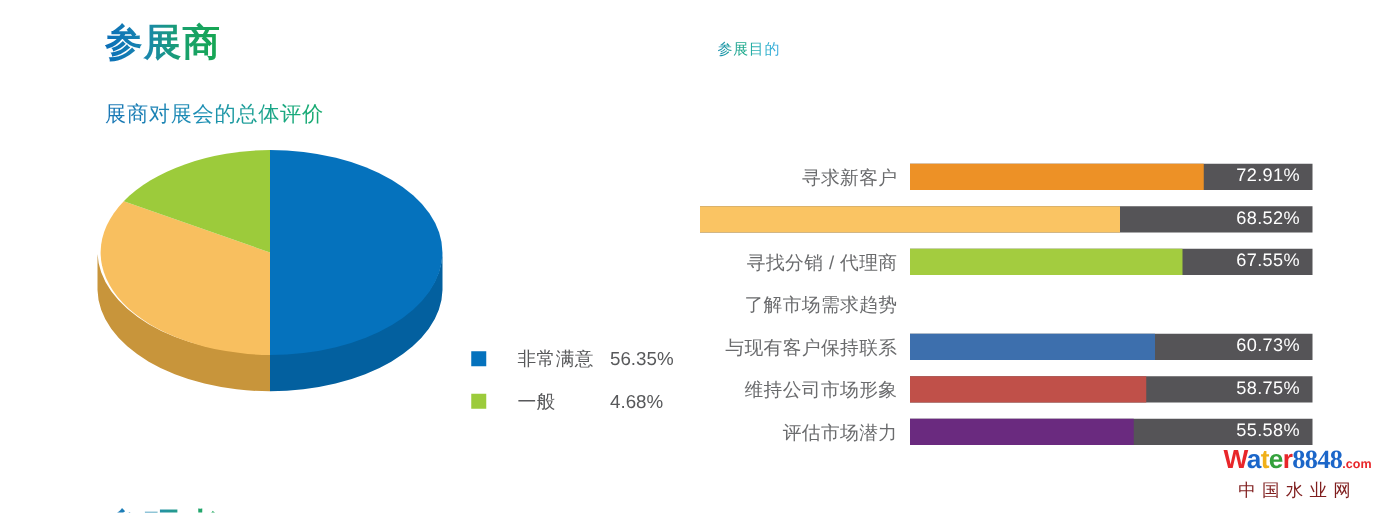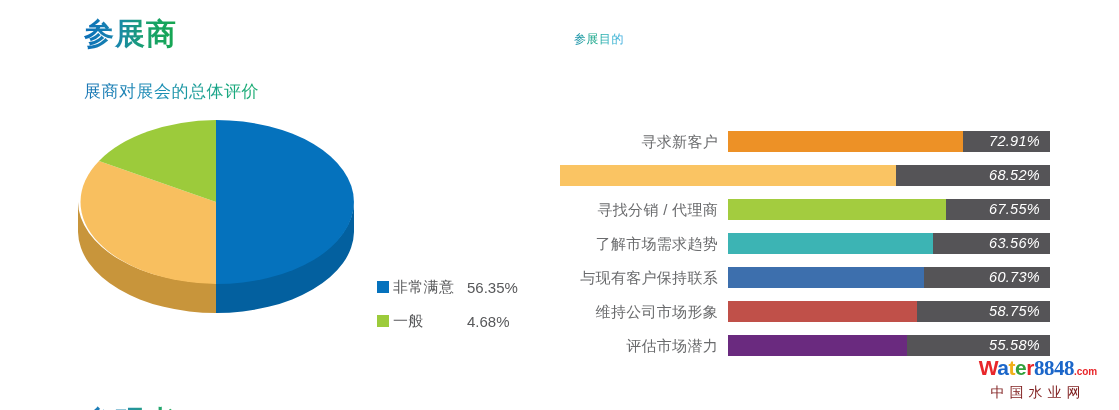--- a/index.html
+++ b/index.html
@@ -51,36 +51,36 @@
 
   
   #pie-wrap { position:absolute; left:72px; top:120px; width:300px; height:215px; }
   #pie-svg { display:block; width:300px; height:215px; }
 
   
   #pie-legend { position:absolute; left:377px; top:270px; width:180px; }
   .legend-row { display:flex; align-items:center; height:34px; }
   .legend-swatch { width:12px; height:12px; flex:0 0 12px; }
   .legend-label {
-    font-size:15px; color:#58595b; margin-left:4px;
+    font-size:15px; color:#58595b; margin-left:25px;
     width:74px; white-space:nowrap; letter-spacing:0.3px;
   }
   .legend-value { font-size:15px; color:#58595b; white-space:nowrap; }
 
   
   #bars { position:absolute; left:560px; top:118px; width:490px; }
   .bar-row { display:flex; align-items:flex-end; height:34px; }
   .bar-label {
     width:168px; flex:0 0 168px; text-align:right;
     font-size:15px; color:#6a6b6d; padding-right:10px;
     white-space:nowrap; letter-spacing:0.3px;
   }
   .bar-track {
     position:relative; flex:1 1 auto; height:21px;
-    background:#555457; display:flex; align-items:center;font-style:italic;
+    background:#555457; display:flex; align-items:center;
   }
   .bar-fill { height:21px; }
   .bar-value {
     position:absolute; right:10px; top:0; line-height:21px;
     font-size:14.5px; color:#ffffff; letter-spacing:0.3px;
   }
 
   
   #watermark { position:absolute; left:958px; top:356px; width:160px; text-align:center; }
   #wm-top { font-size:21px; font-weight:bold; letter-spacing:-0.5px; line-height:23px; white-space:nowrap; }
@@ -167,24 +167,20 @@
     </div>
     <div class="bar-row">
       <span class="bar-label">寻找分销 / 代理商</span>
       <span class="bar-track">
         <span class="bar-fill" style="width:67.55%;background:#a3cc3f"></span>
         <span class="bar-value">67.55%</span>
       </span>
     </div>
     <div class="bar-row">
       <span class="bar-label">了解市场需求趋势</span>
-      <span class="bar-track">
-        <span class="bar-fill" style="width:63.56%;background:#3cb4b4"></span>
-        <span class="bar-value">63.56%</span>
-      </span>
     </div>
     <div class="bar-row">
       <span class="bar-label">与现有客户保持联系</span>
       <span class="bar-track">
         <span class="bar-fill" style="width:60.73%;background:#3d6fad"></span>
         <span class="bar-value">60.73%</span>
       </span>
     </div>
     <div class="bar-row">
       <span class="bar-label">维持公司市场形象</span>

